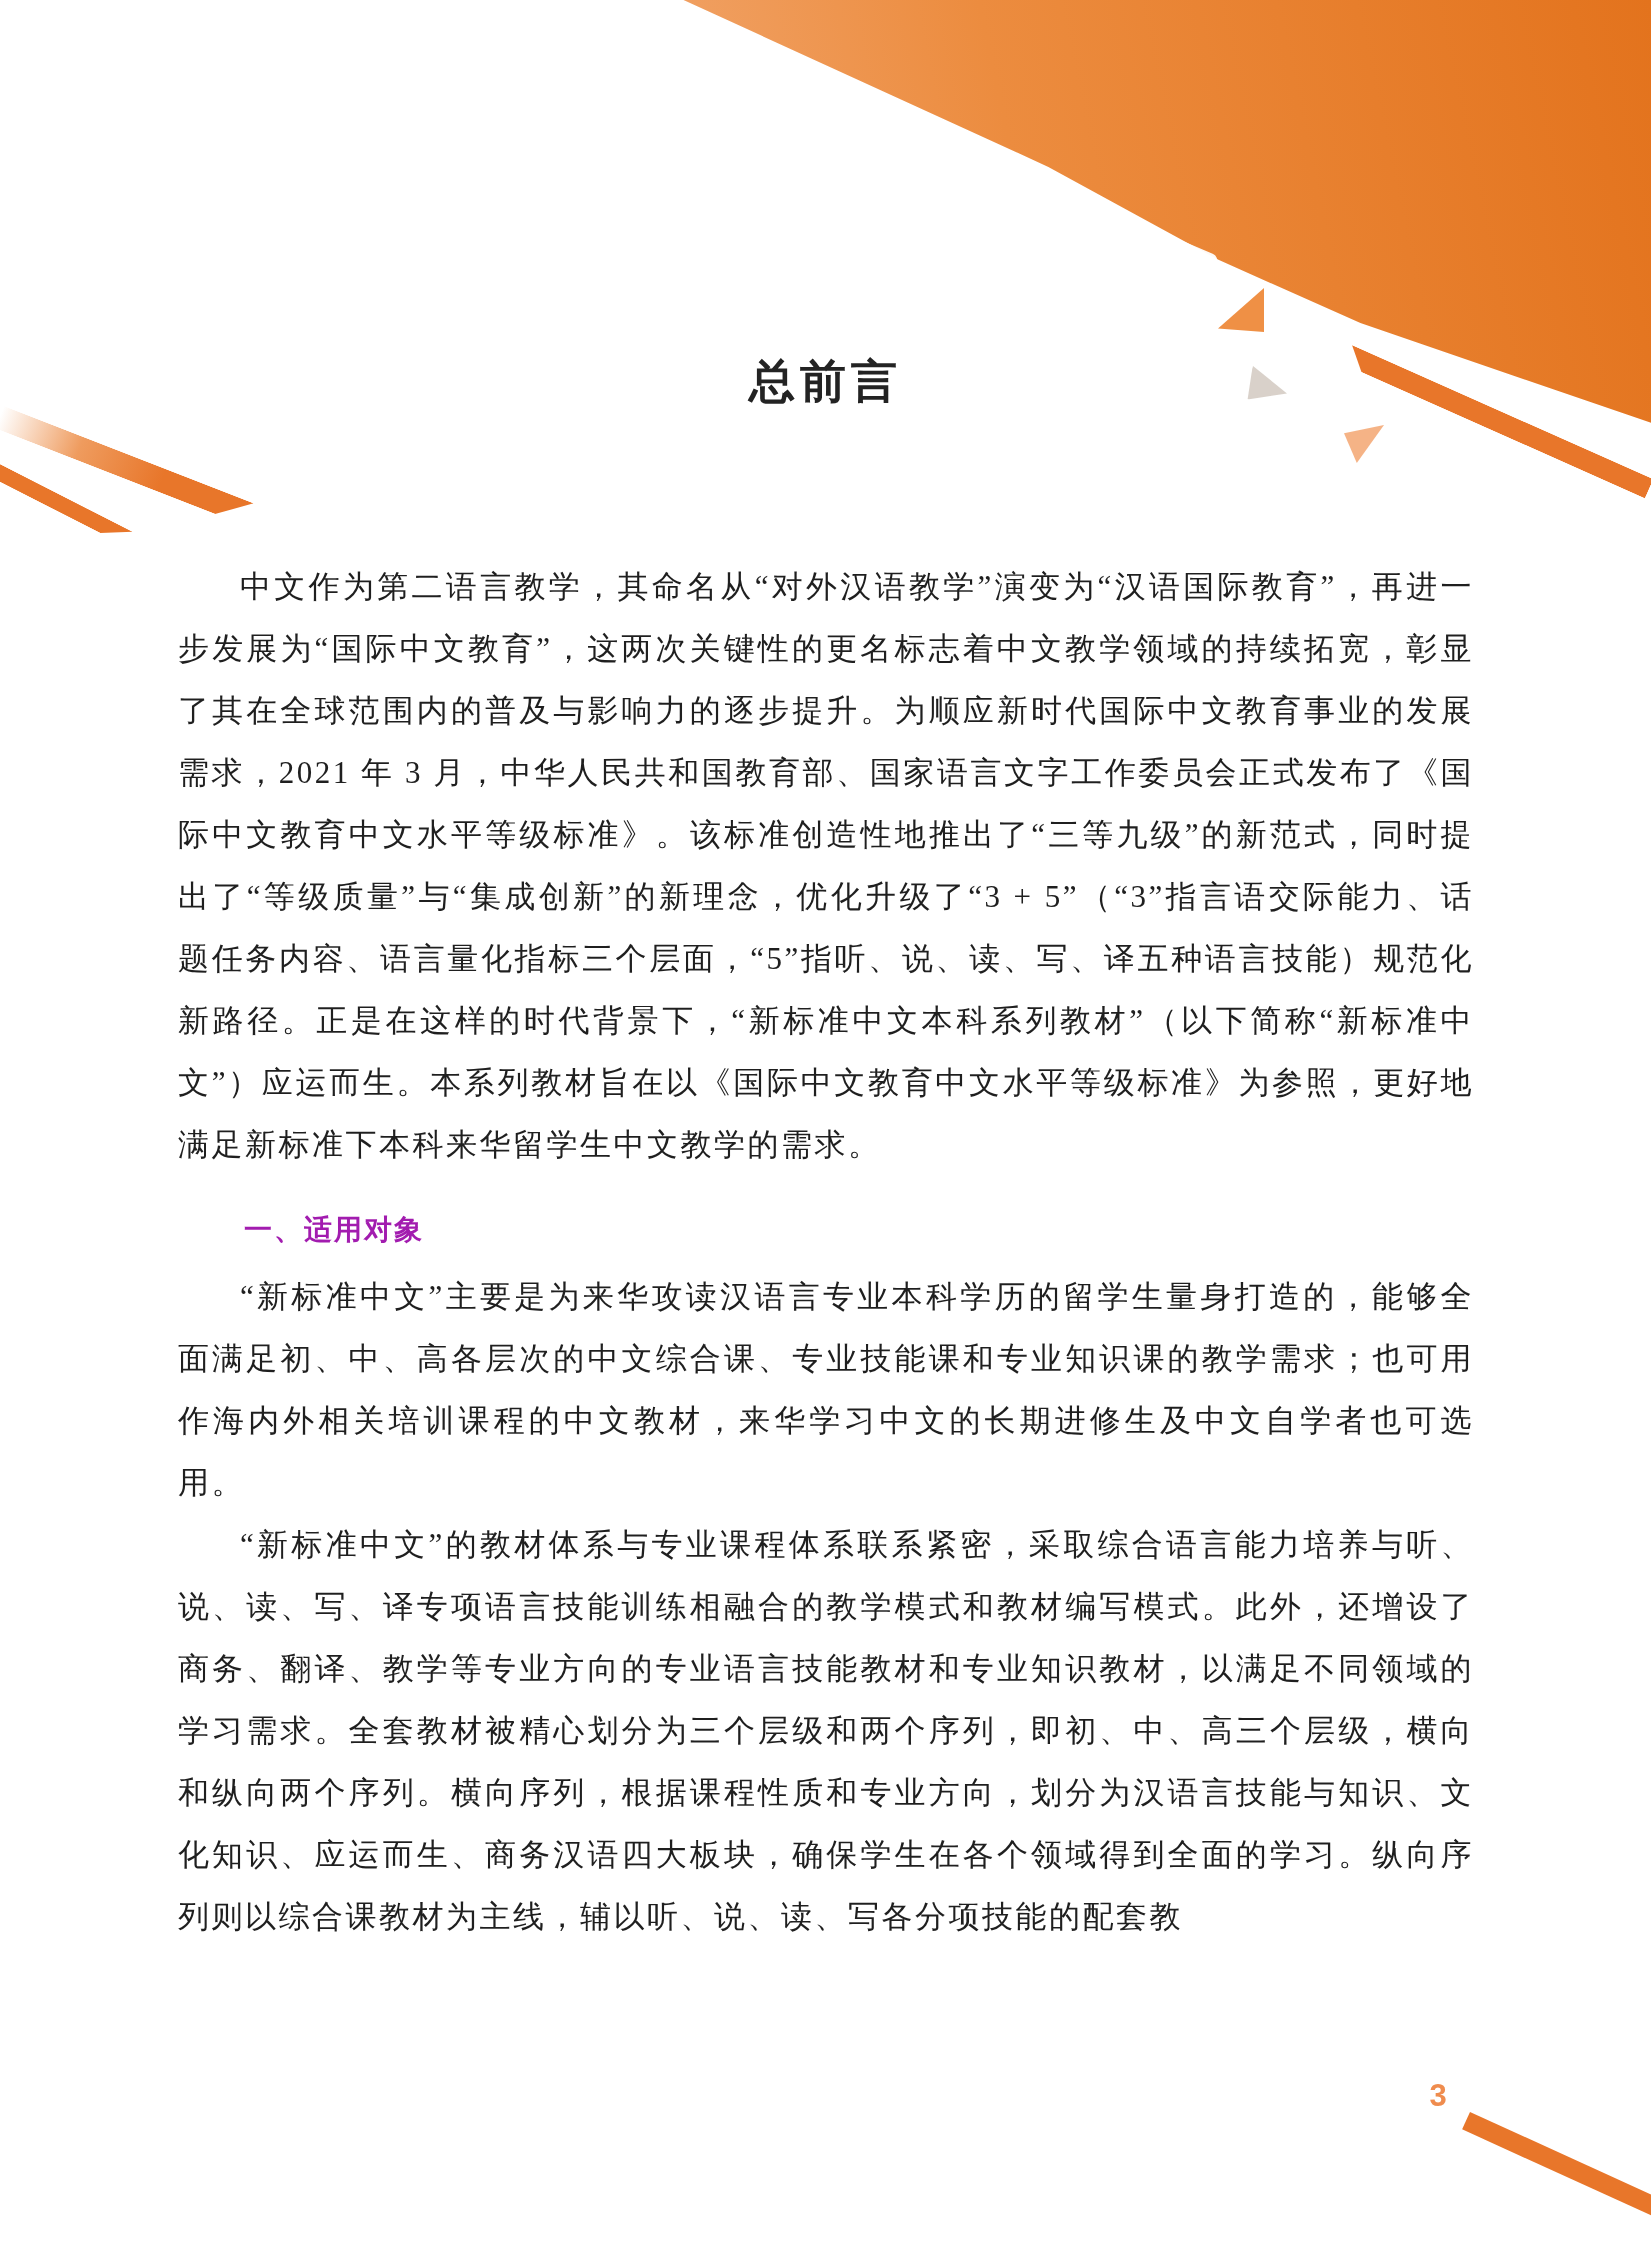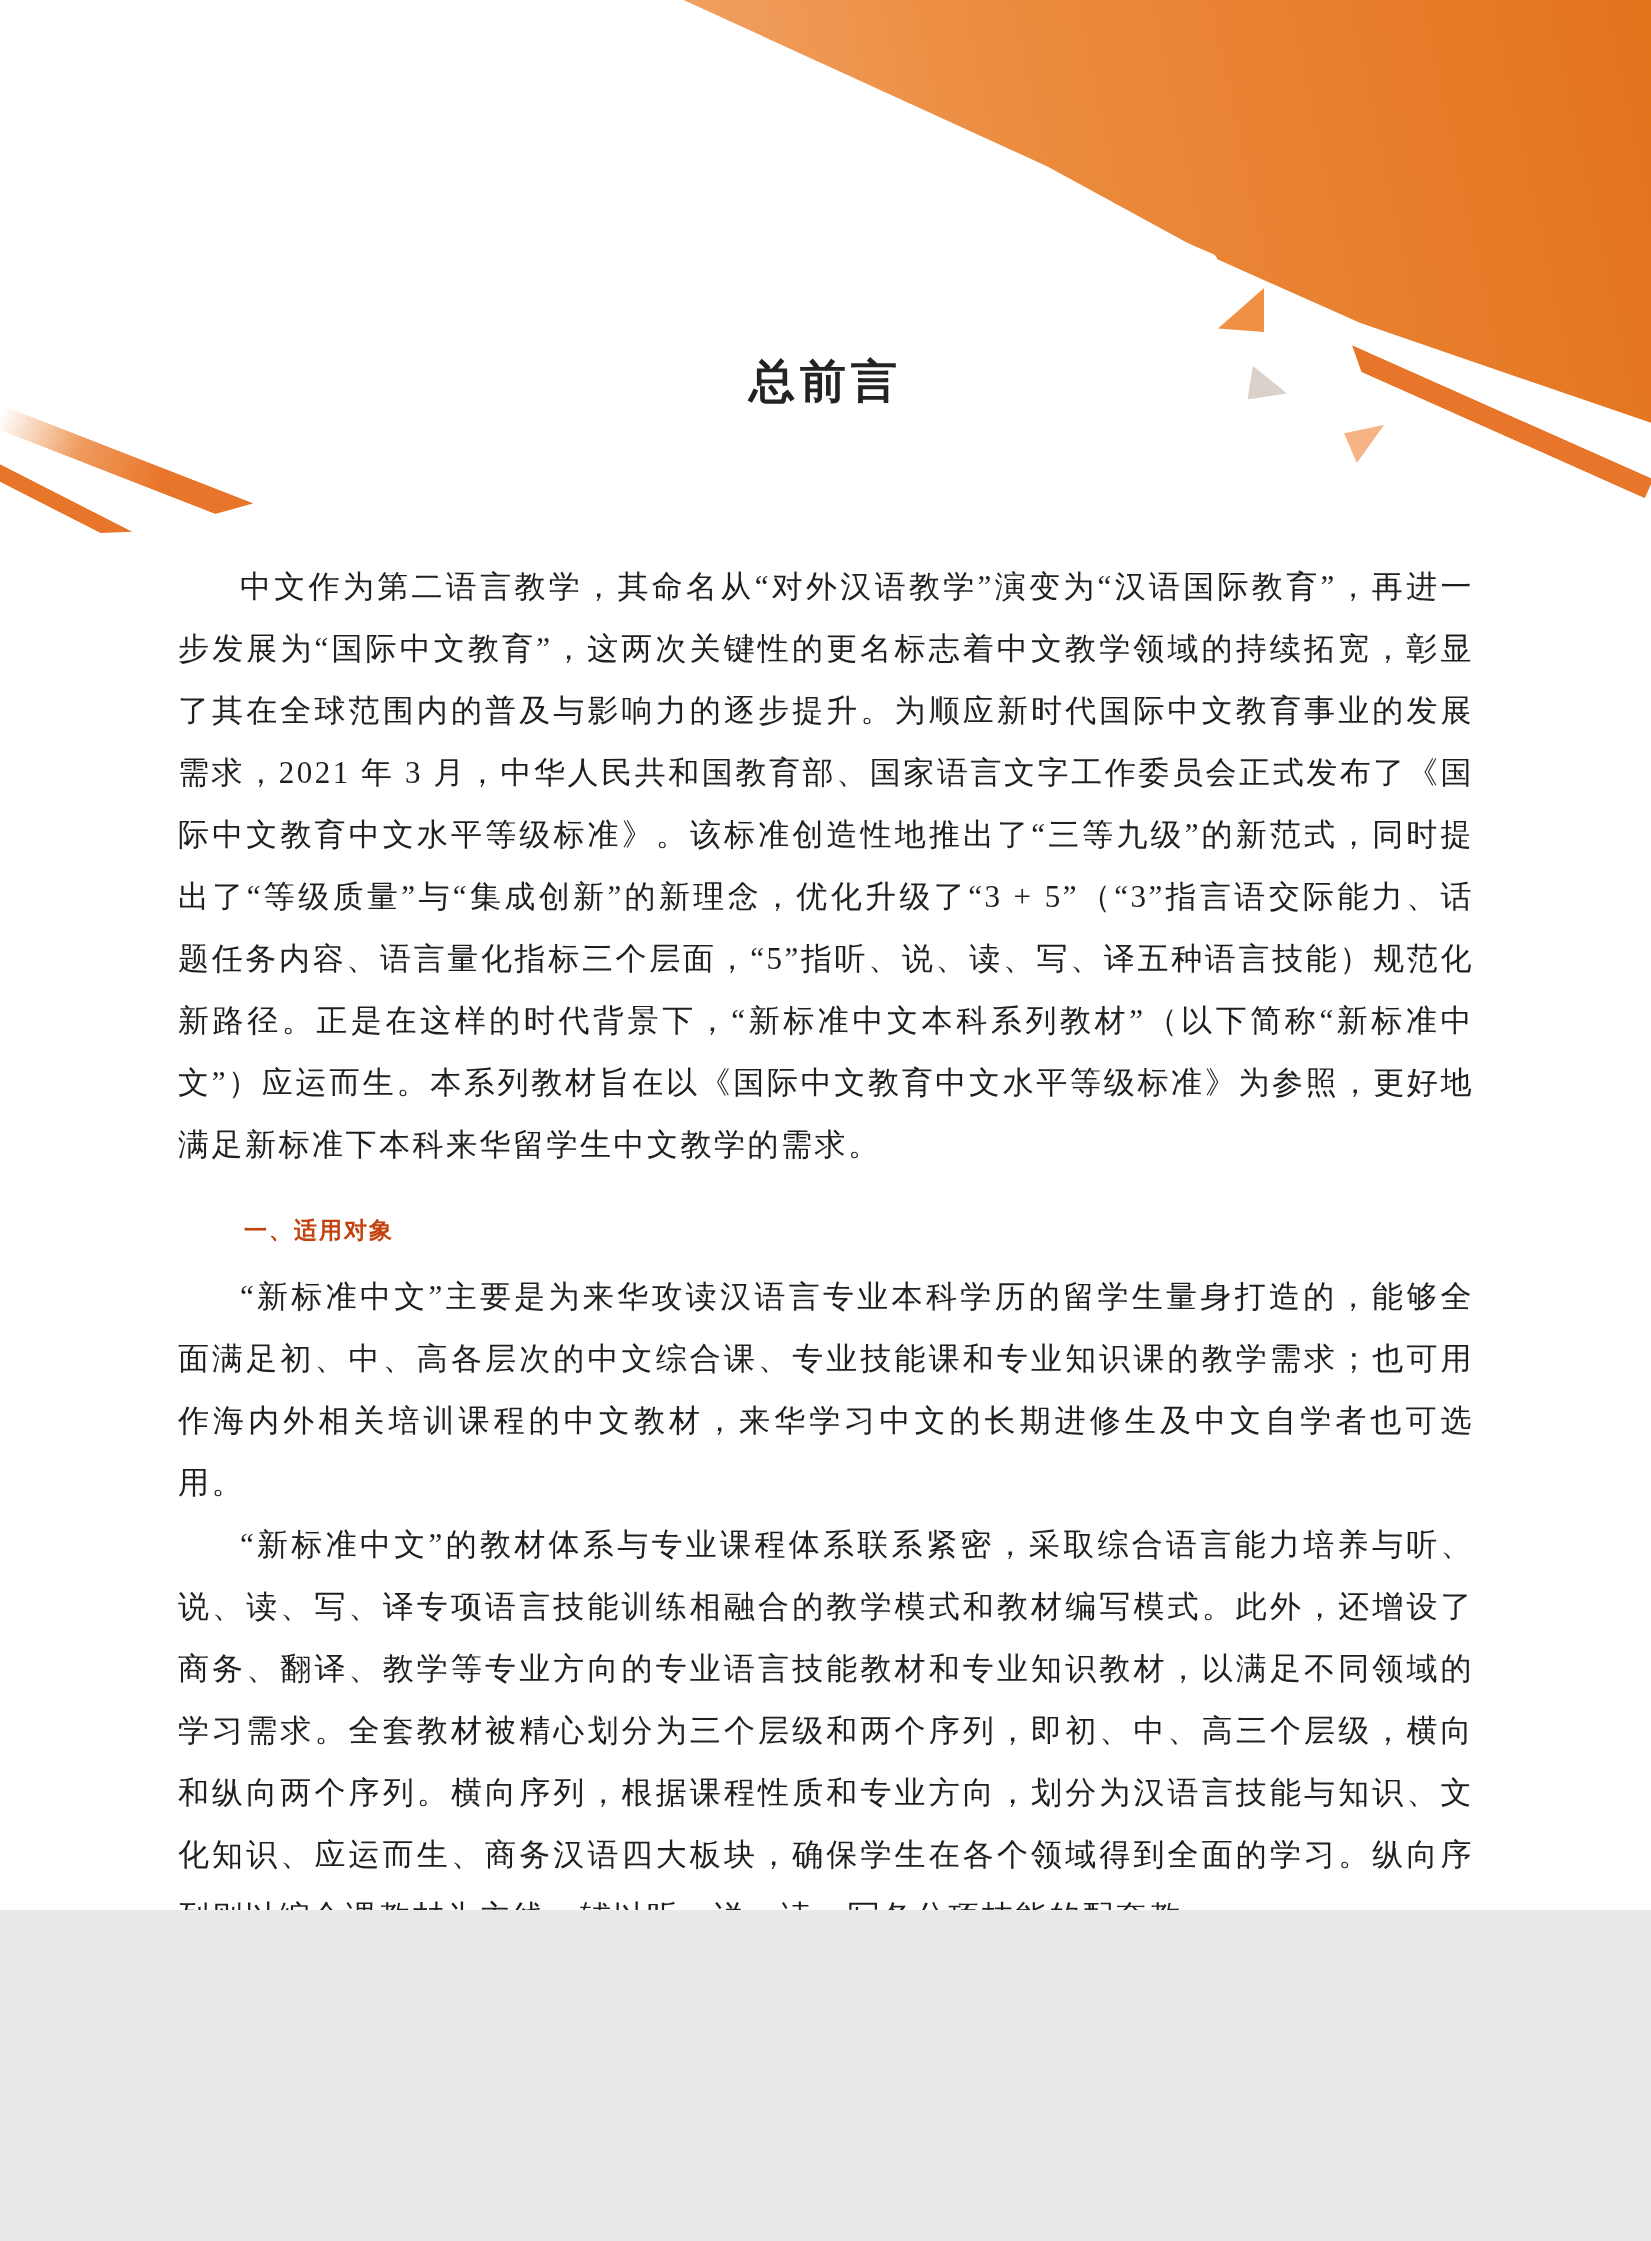--- a/index.html
+++ b/index.html
@@ -1,18 +1,18 @@
 <!DOCTYPE html>
 <html><head>
 <meta charset="utf-8">
 <style>
   html,body{margin:0;padding:0;background:#e9e9e9;}
   .page{
     position:relative;
-    width:1651px;height:1910px;
+    width:1651px;height:2241px;
     background:#ffffff;
     overflow:hidden;
     font-family:"Liberation Serif","DejaVu Serif",serif;
   }
   
   .deco-main{
     position:absolute;left:0;top:0;width:1651px;height:560px;
     background:linear-gradient(78deg,#fdeede 0%,#f8cda4 14%,#f2a76e 38%,#ec8c3f 62%,#e3731d 100%);
     clip-path:polygon(41.4% 0%,100% 0%,100% 75.5%,82.4% 57.7%,73.8% 46.4%,63.5% 29.8%);
   }
@@ -53,21 +53,21 @@
   .content{
     position:absolute;left:178px;top:556px;width:1296px;
     font-size:31px;line-height:62px;color:#1f1f1f;
     text-align:justify;letter-spacing:2.5px;
   }
   .content p{margin:0;text-indent:2em;}
   .section-heading{
     margin:32px 0 14px 0;
     padding-left:66px;
     font-family:"Liberation Sans","DejaVu Sans",sans-serif;
-    font-size:23px;font-weight:bold;color:#c2410c;letter-spacing:2px;
+    font-size:28px;font-weight:bold;color:#a21caf;letter-spacing:2px;
     line-height:44px;
   }
   .section-heading.second{margin-top:58px;}
 </style>
 </head>
 <body>
 
 <div class="page">
 
   <div class="deco-main"></div>

